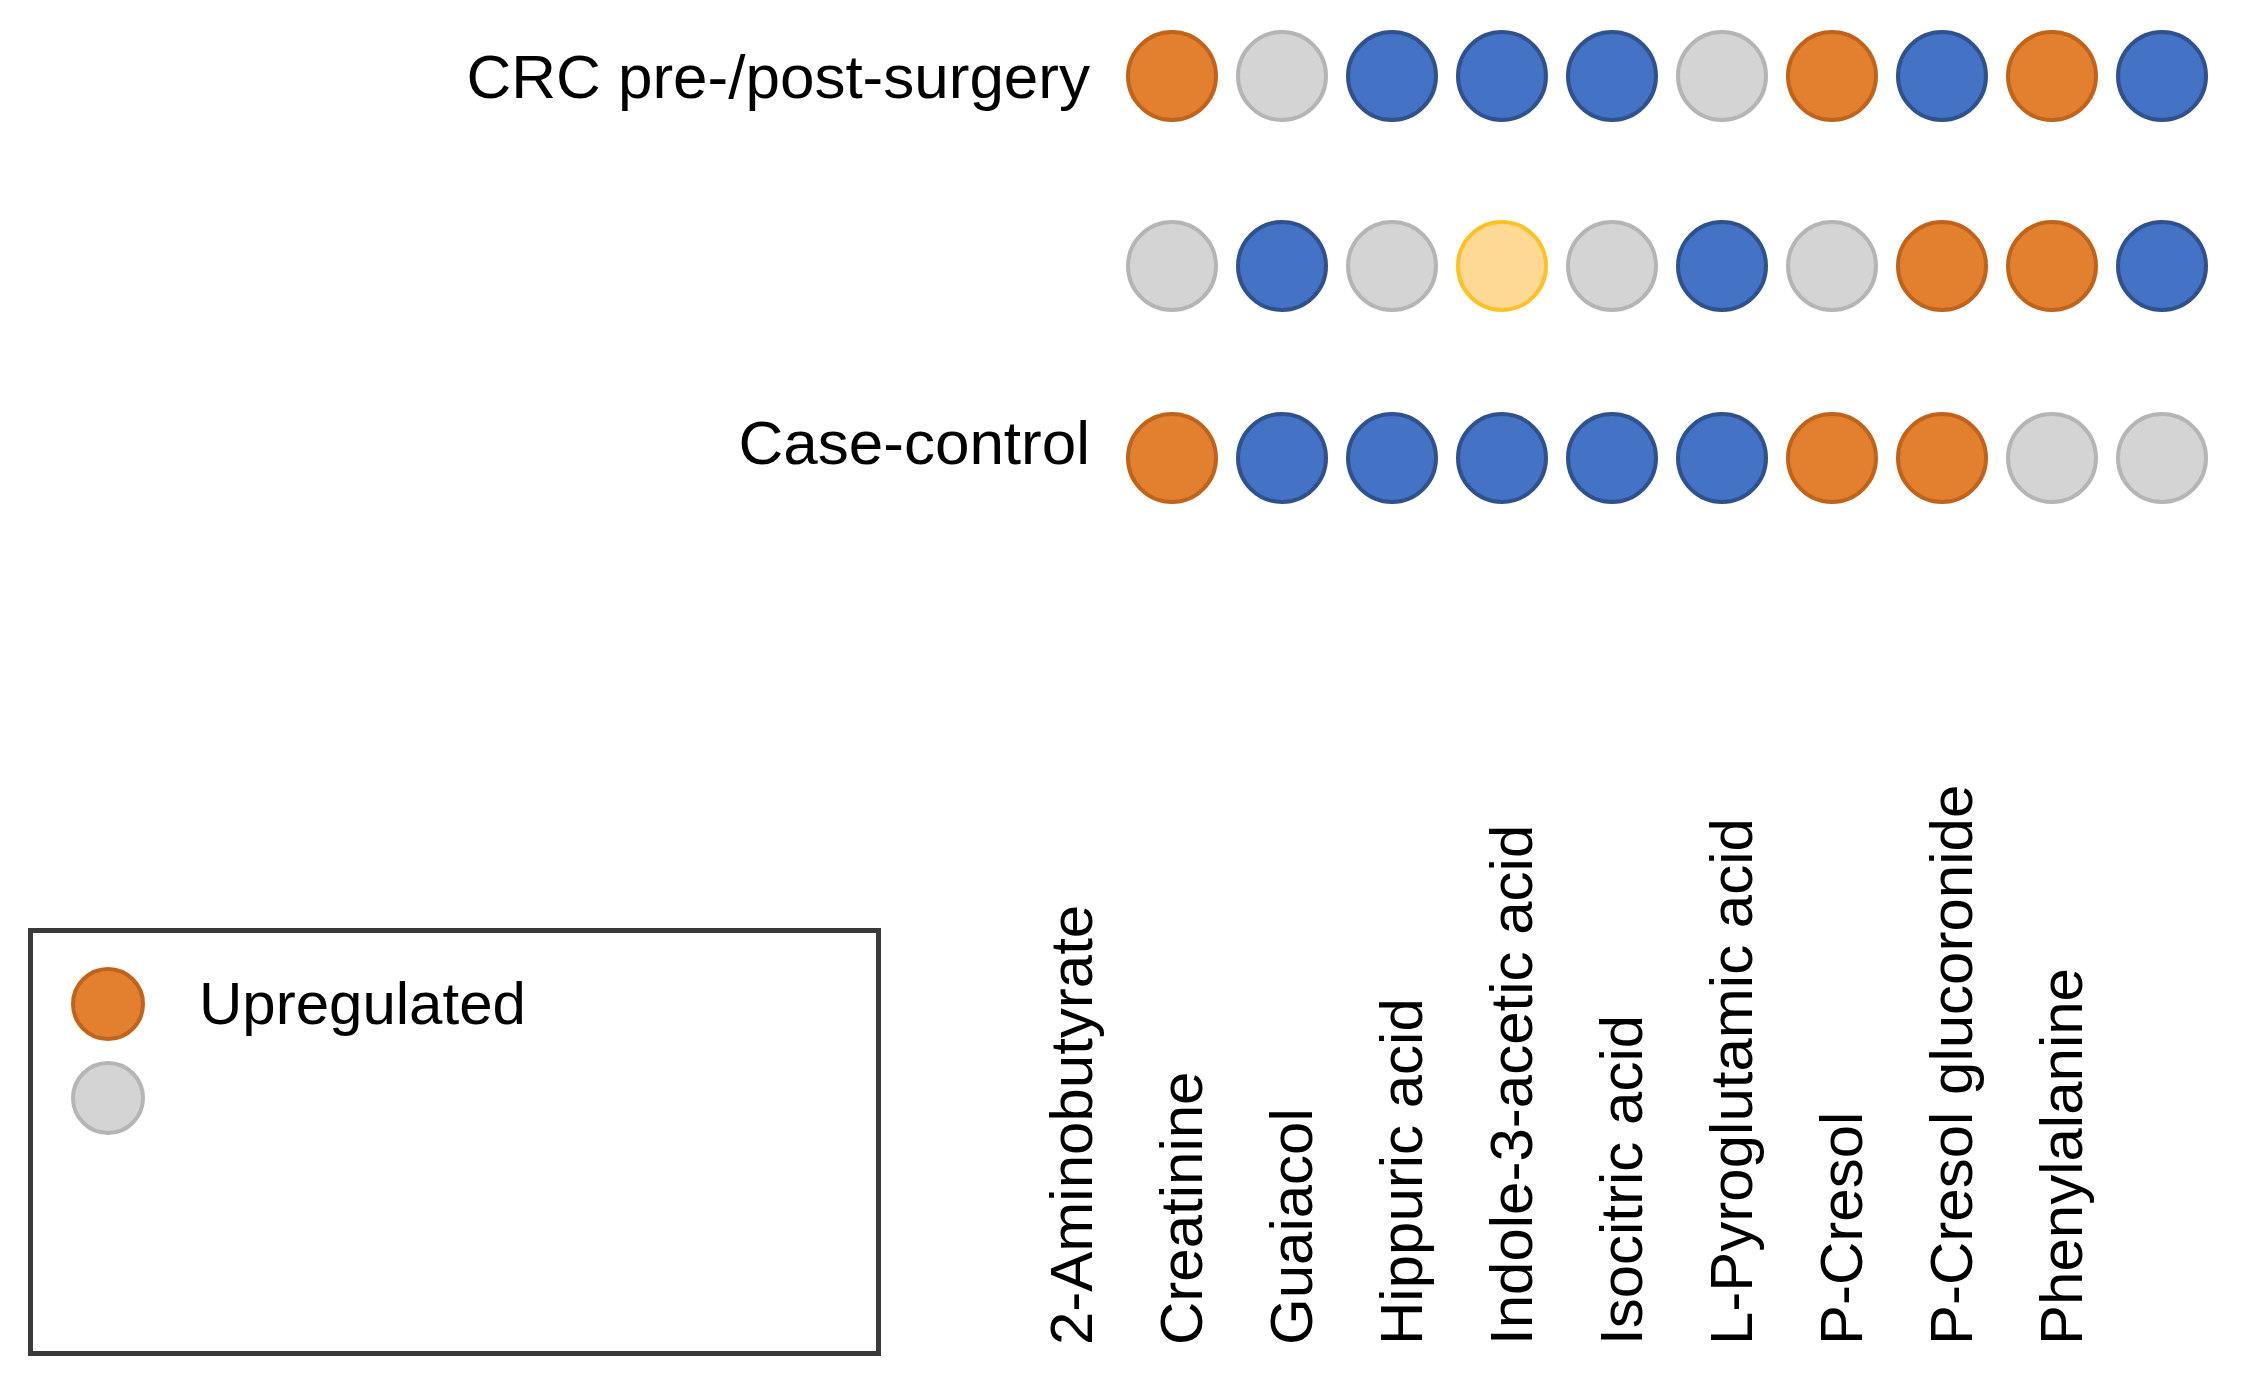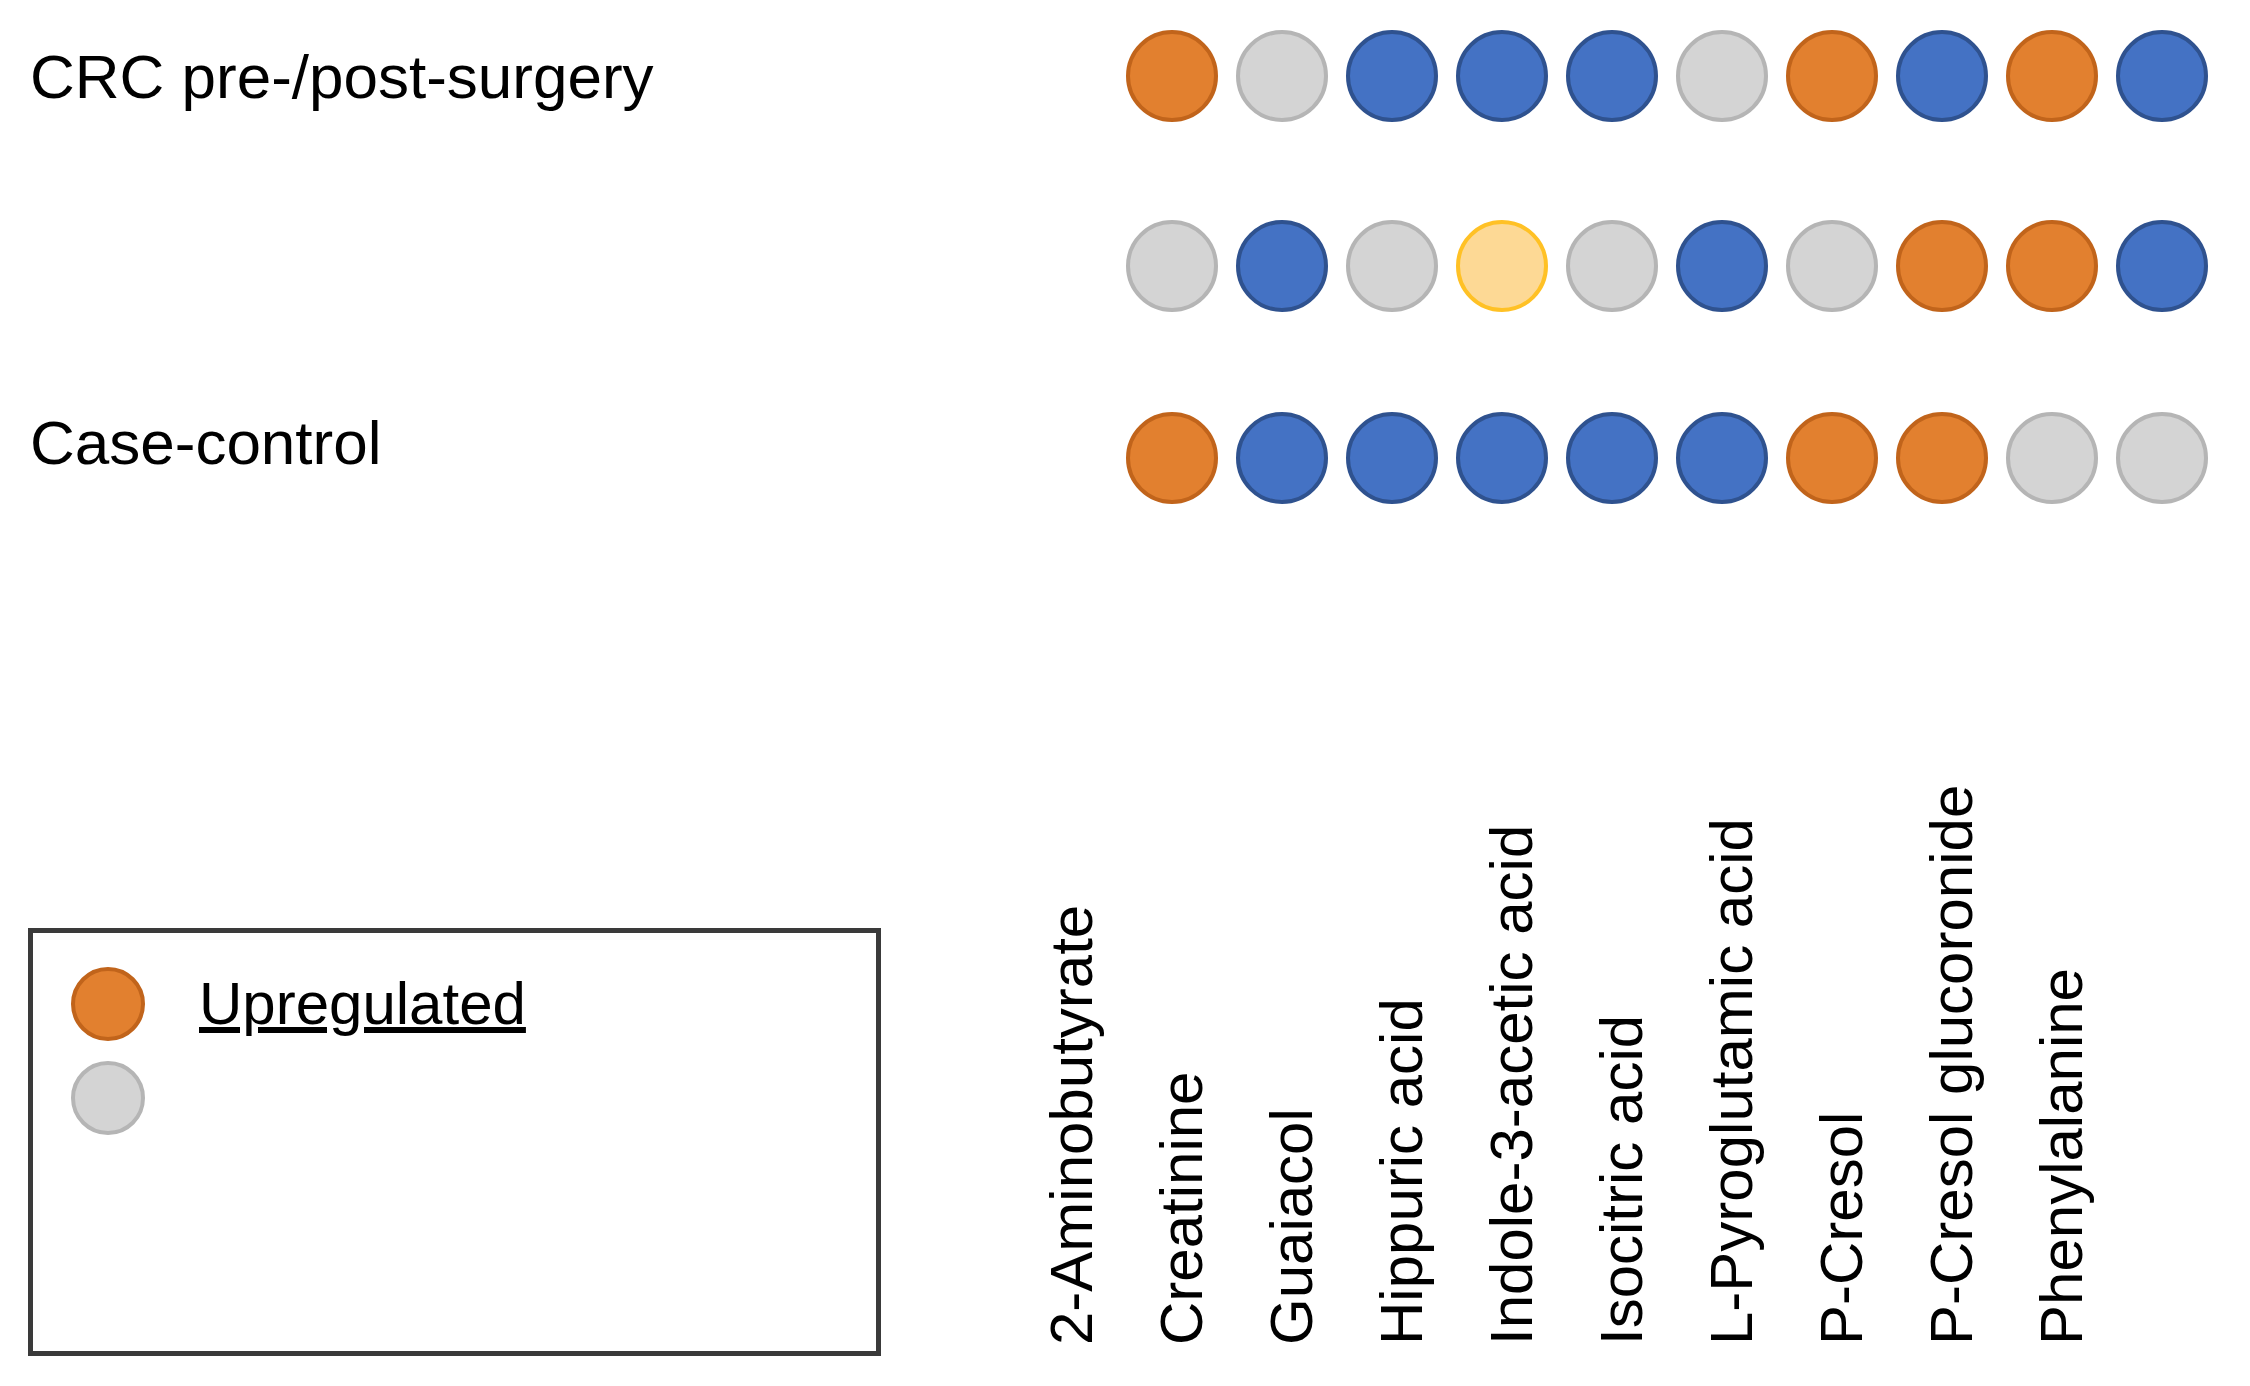--- a/index.html
+++ b/index.html
@@ -21,21 +21,21 @@
     position: absolute;
     left: 0;
     top: 0;
     width: 1090px;
     height: 540px;
   }
   .row-label {
     position: absolute;
     right: 0;
     width: 1060px;
-    text-align: left;
+    text-align: right;
     font-size: 62px;
     line-height: 1;
     white-space: nowrap;
     color: #000;
   }
 
   
   #dot-matrix {
     position: absolute;
     left: 0;
@@ -117,21 +117,20 @@
   .legend-swatch.up        { background: #E2802F; border-color: #C1641B; }
   .legend-swatch.down      { background: #4472C4; border-color: #2F528F; }
   .legend-swatch.different { background: #FDD995; border-color: #FFC125; }
   .legend-swatch.nodata    { background: #D4D4D4; border-color: #B5B5B5; }
   .legend-text {
     margin-left: 54px;
     font-size: 60px;
     line-height: 1;
     white-space: nowrap;
     color: #000;
-    text-decoration: underline;
   }
 </style>
 </head>
 <body>
 
 <div id="row-labels">
   <div class="row-label" style="top:46px;">CRC pre-/post-surgery</div>
   <div class="row-label" style="top:412px;">Case-control</div>
 </div>
 

